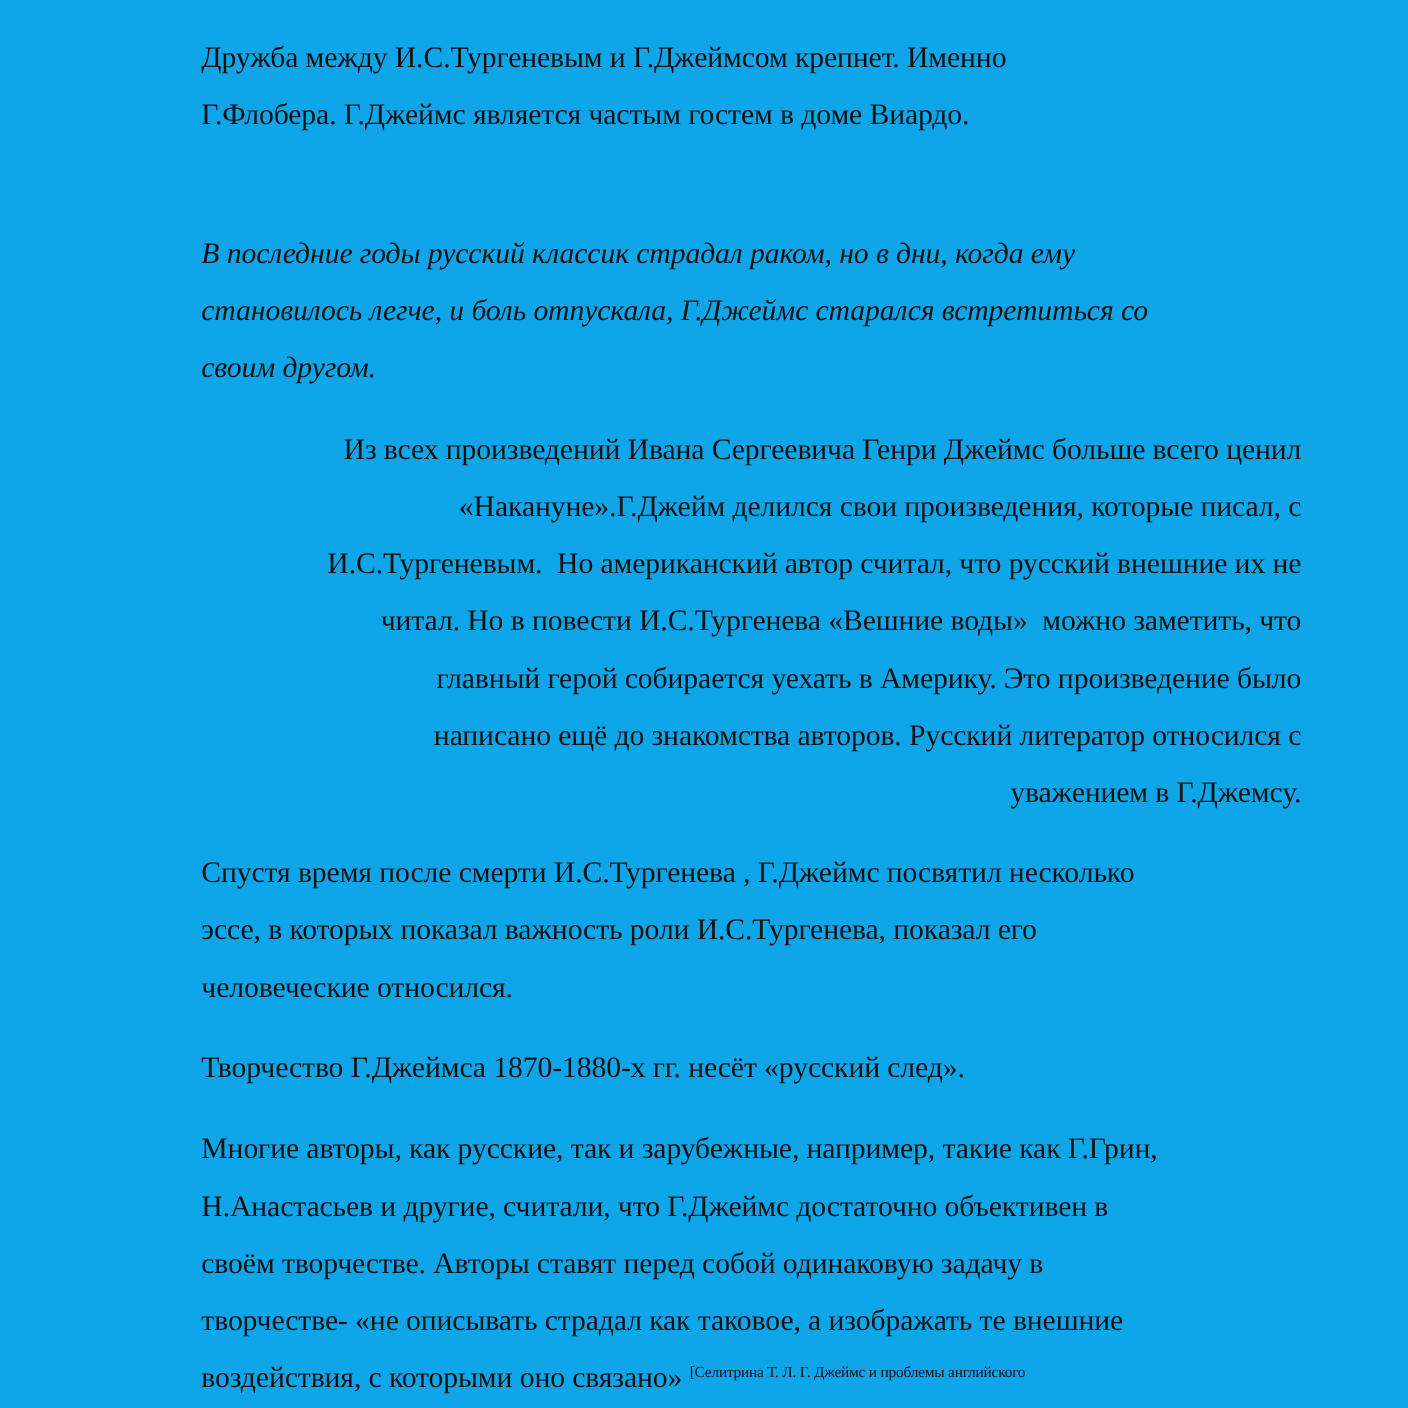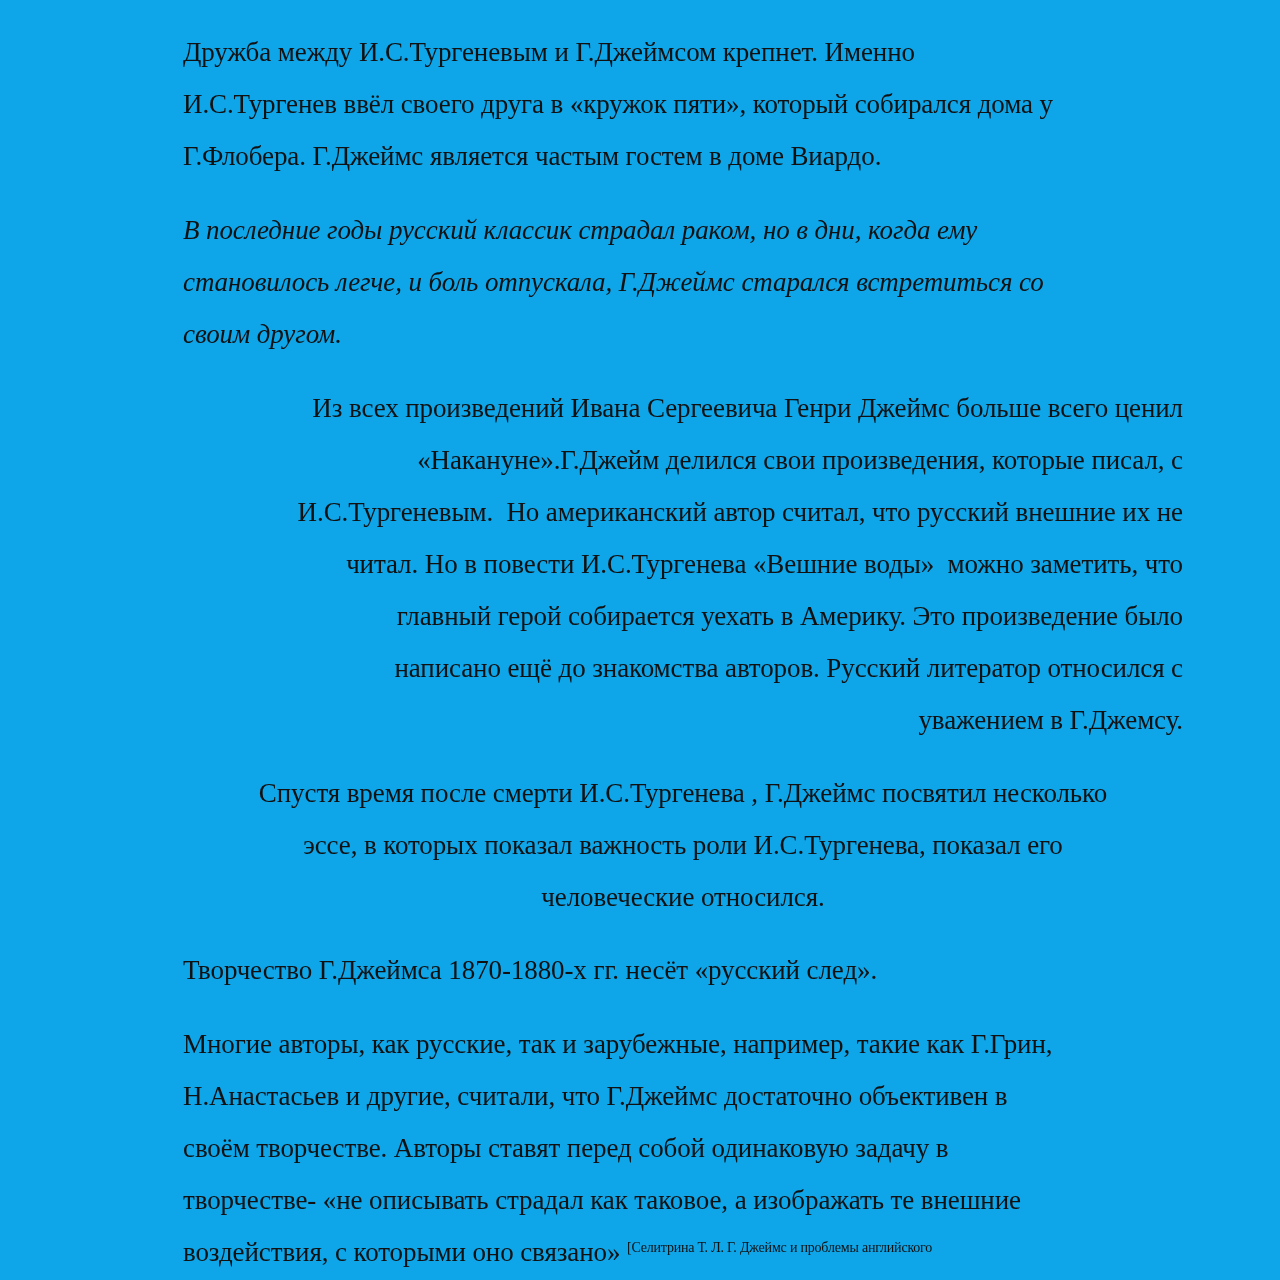--- a/index.html
+++ b/index.html
@@ -44,41 +44,40 @@
     letter-spacing: -0.2px;
   }
 </style>
 </head>
 <body>
 
 <div class="page">
 
   <div class="para" style="top:26px;">
     <span class="line">Дружба между И.С.Тургеневым и Г.Джеймсом крепнет. Именно</span>
-    <span class="line">И.С.Тургенев ввёл своего друга в «кружок пяти», который собирался дома у</span>
     <span class="line">Г.Флобера. Г.Джеймс является частым гостем в доме Виардо.</span>
   </div>
 
   <div class="para" style="top:204px;font-style:italic;">
     <span class="line">В последние годы русский классик страдал раком, но в дни, когда ему</span>
     <span class="line">становилось легче, и боль отпускала, Г.Джеймс старался встретиться со</span>
     <span class="line">своим другом.</span>
   </div>
 
   <div class="para" style="top:382px;text-align:right;">
     <span class="line">Из всех произведений Ивана Сергеевича Генри Джеймс больше всего ценил</span>
     <span class="line">«Накануне».Г.Джейм делился свои произведения, которые писал, с</span>
     <span class="line">И.С.Тургеневым.  Но американский автор считал, что русский внешние их не</span>
     <span class="line">читал. Но в повести И.С.Тургенева «Вешние воды»  можно заметить, что</span>
     <span class="line">главный герой собирается уехать в Америку. Это произведение было</span>
     <span class="line">написано ещё до знакомства авторов. Русский литератор относился с</span>
     <span class="line">уважением в Г.Джемсу.</span>
   </div>
 
-  <div class="para" style="top:767px;text-align:center;">
+  <div class="para" style="top:767px;">
     <span class="line">Спустя время после смерти И.С.Тургенева , Г.Джеймс посвятил несколько</span>
     <span class="line">эссе, в которых показал важность роли И.С.Тургенева, показал его</span>
     <span class="line">человеческие относился.</span>
   </div>
 
   <div class="para" style="top:944px;">
     <span class="line">Творчество Г.Джеймса 1870-1880-х гг. несёт «русский след».</span>
   </div>
 
   <div class="para" style="top:1018px;">

